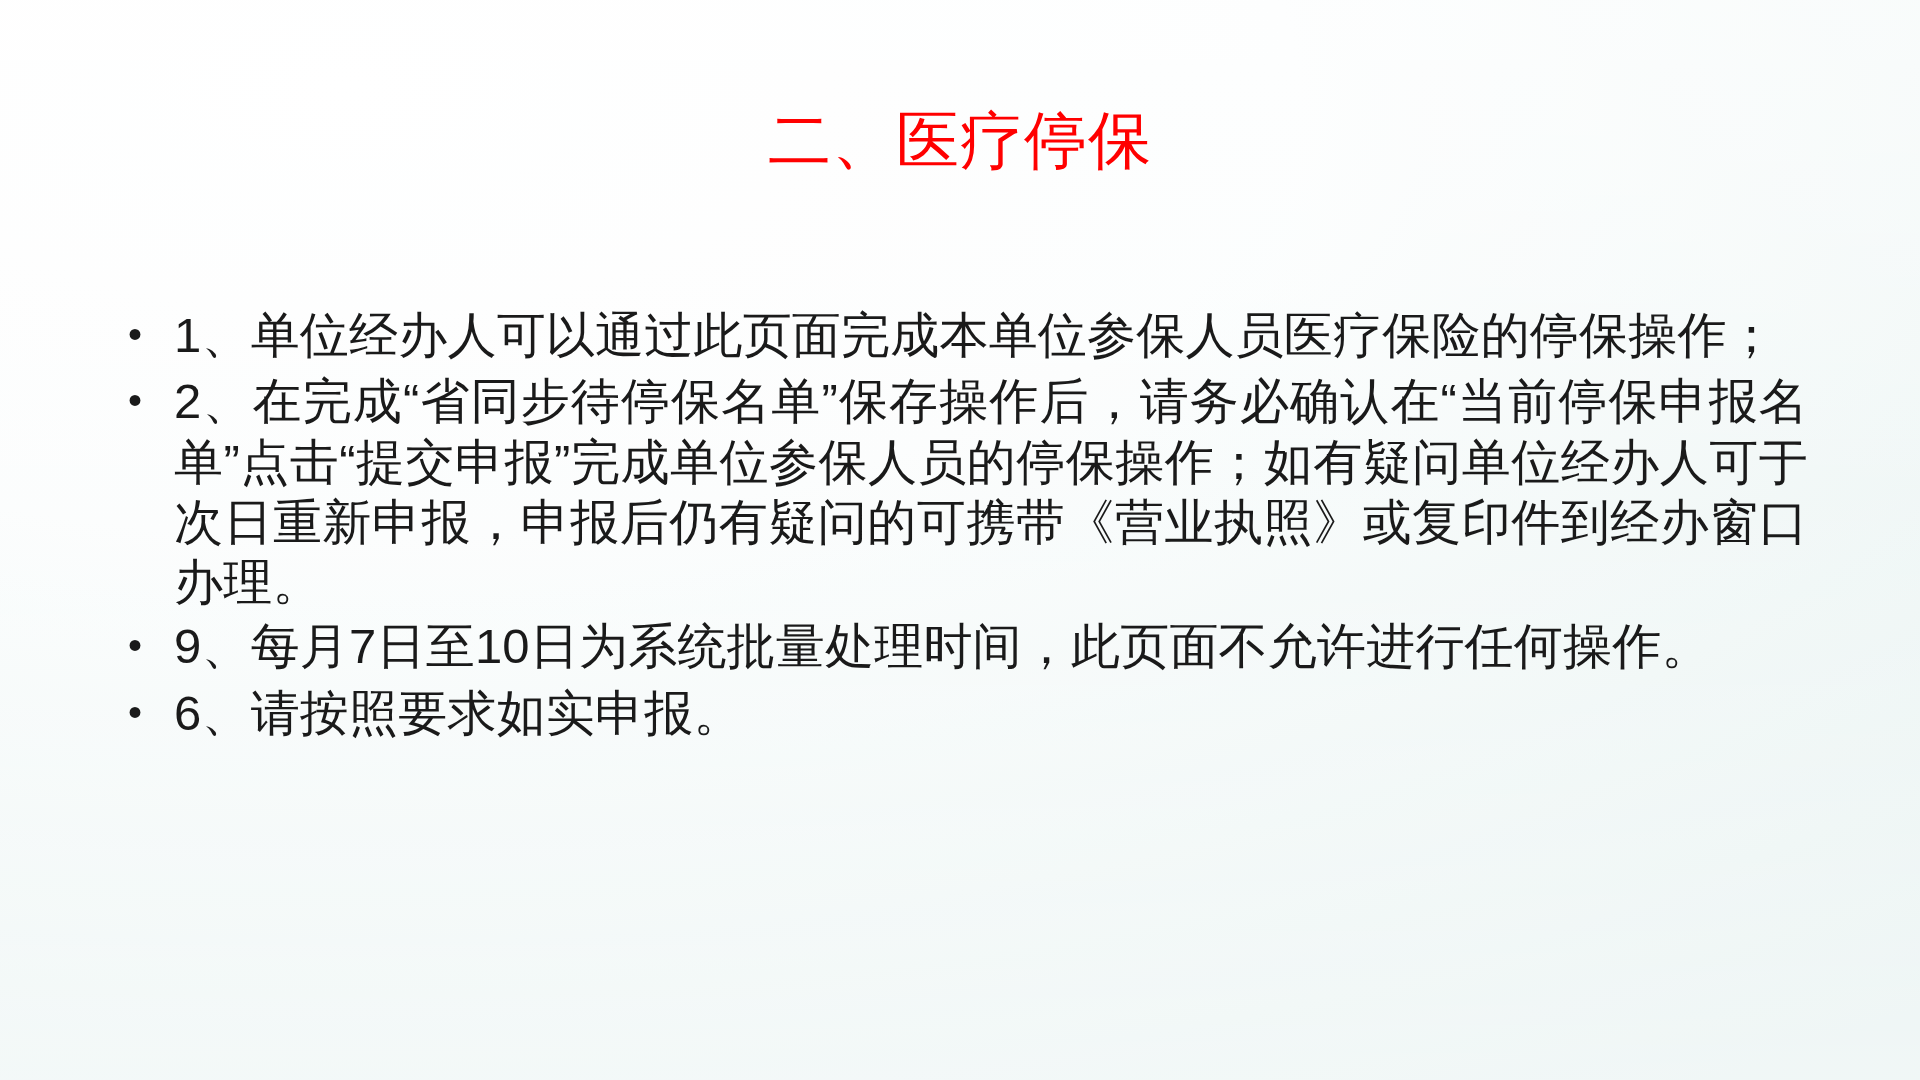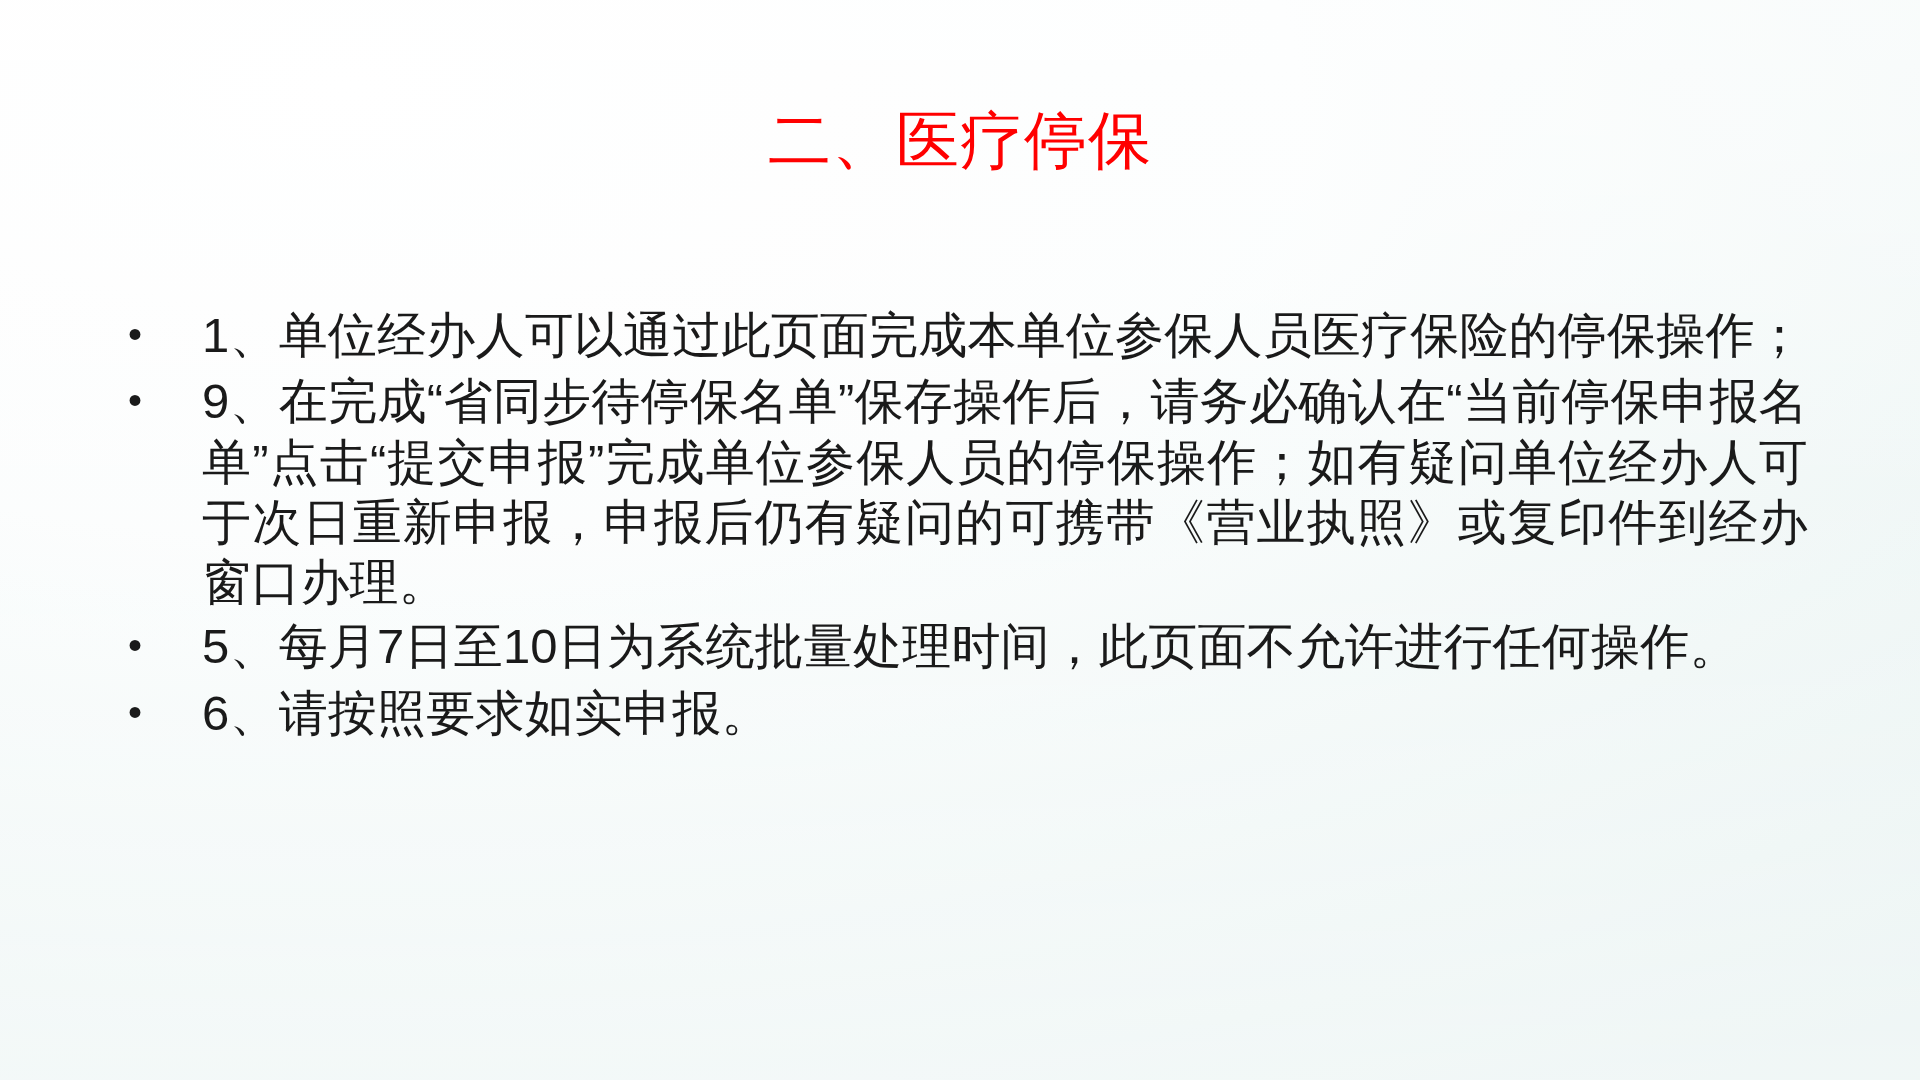--- a/index.html
+++ b/index.html
@@ -79,21 +79,20 @@
     color: #1a1a1a;
     text-align: left;
     user-select: none;
   }
 
   .bullet-text {
     flex: 1 1 auto;
     text-align: justify;
     text-justify: inter-ideograph;
     letter-spacing: 0.2px;
-    margin-left: 28px;
   }
 
   
   .bullet-item.tight {
     margin-bottom: 4px;
   }
 </style>
 </head>
 <body>
 
@@ -104,26 +103,26 @@
 
     <div class="body-block">
 
       <div class="bullet-item">
         <span class="bullet-marker">•</span>
         <span class="bullet-text">1、单位经办人可以通过此页面完成本单位参保人员医疗保险的停保操作；</span>
       </div>
 
       <div class="bullet-item tight">
         <span class="bullet-marker">•</span>
-        <span class="bullet-text">9、在完成“省同步待停保名单”保存操作后，请务必确认在“当前停保申报名单”点击“提交申报”完成单位参保人员的停保操作；如有疑问单位经办人可于次日重新申报，申报后仍有疑问的可携带《营业执照》或复印件到经办窗口办理。</span>
+        <span class="bullet-text">2、在完成“省同步待停保名单”保存操作后，请务必确认在“当前停保申报名单”点击“提交申报”完成单位参保人员的停保操作；如有疑问单位经办人可于次日重新申报，申报后仍有疑问的可携带《营业执照》或复印件到经办窗口办理。</span>
       </div>
 
       <div class="bullet-item">
         <span class="bullet-marker">•</span>
-        <span class="bullet-text">5、每月7日至10日为系统批量处理时间，此页面不允许进行任何操作。</span>
+        <span class="bullet-text">9、每月7日至10日为系统批量处理时间，此页面不允许进行任何操作。</span>
       </div>
 
       <div class="bullet-item">
         <span class="bullet-marker">•</span>
         <span class="bullet-text">6、请按照要求如实申报。</span>
       </div>
 
     </div>
   </div>
 </div>

